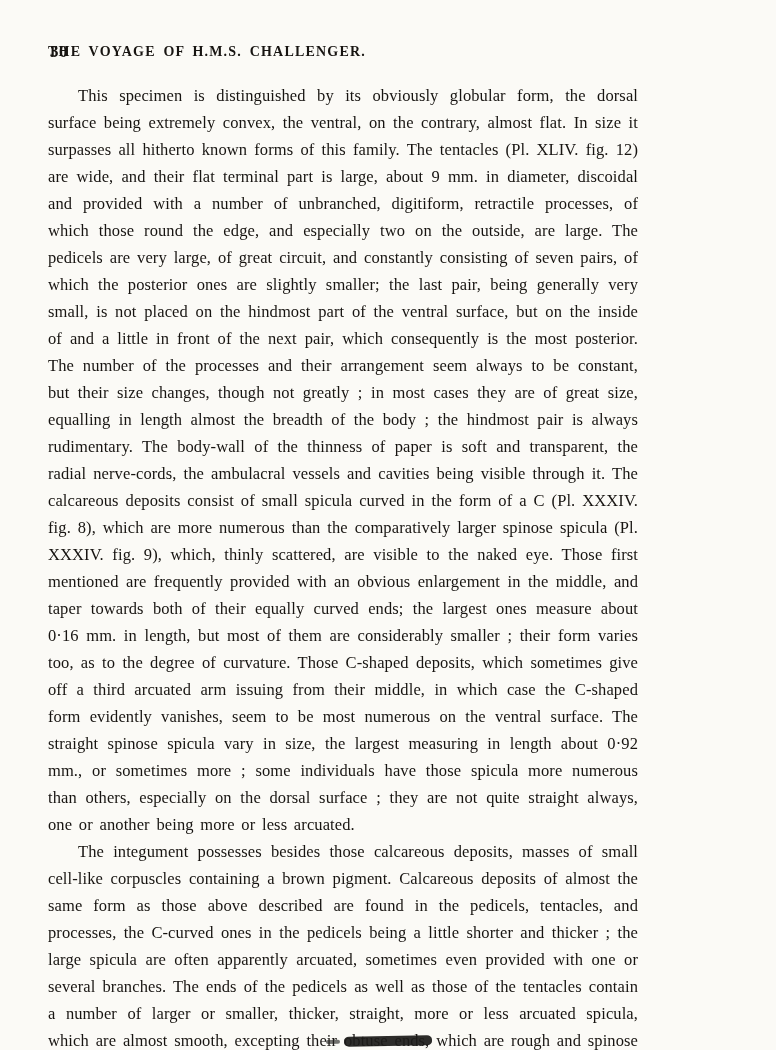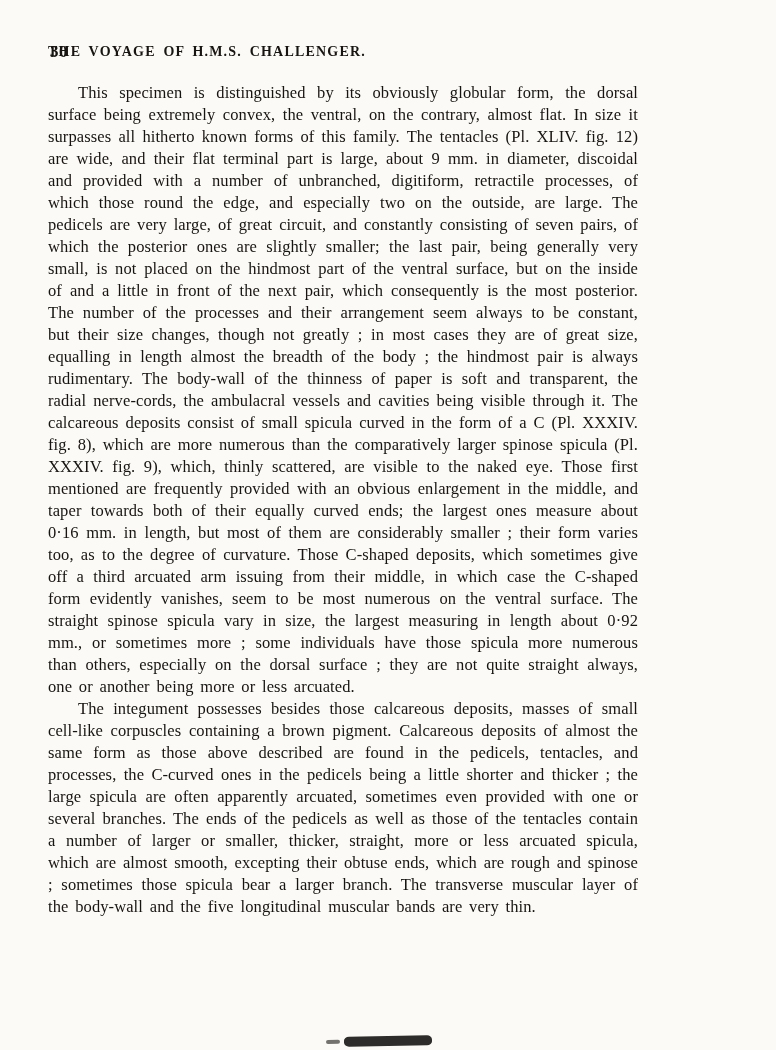--- a/index.html
+++ b/index.html
@@ -39,21 +39,21 @@
     top: 2px;
     text-align: left;
     font-weight: bold;
     font-size: 14px;
     letter-spacing: 1.2px;
     word-spacing: 3px;
   }
   .body-text p {
     margin: 0;
     font-size: 16.5px;
-    line-height: 22px;
+    line-height: 27px;
     text-align: justify;
     text-indent: 30px;
     word-spacing: 2.5px;
     letter-spacing: 0.1px;
   }
   .scan-artifact {
     position: absolute;
     left: 344px;
     top: 1036px;
     width: 88px;

